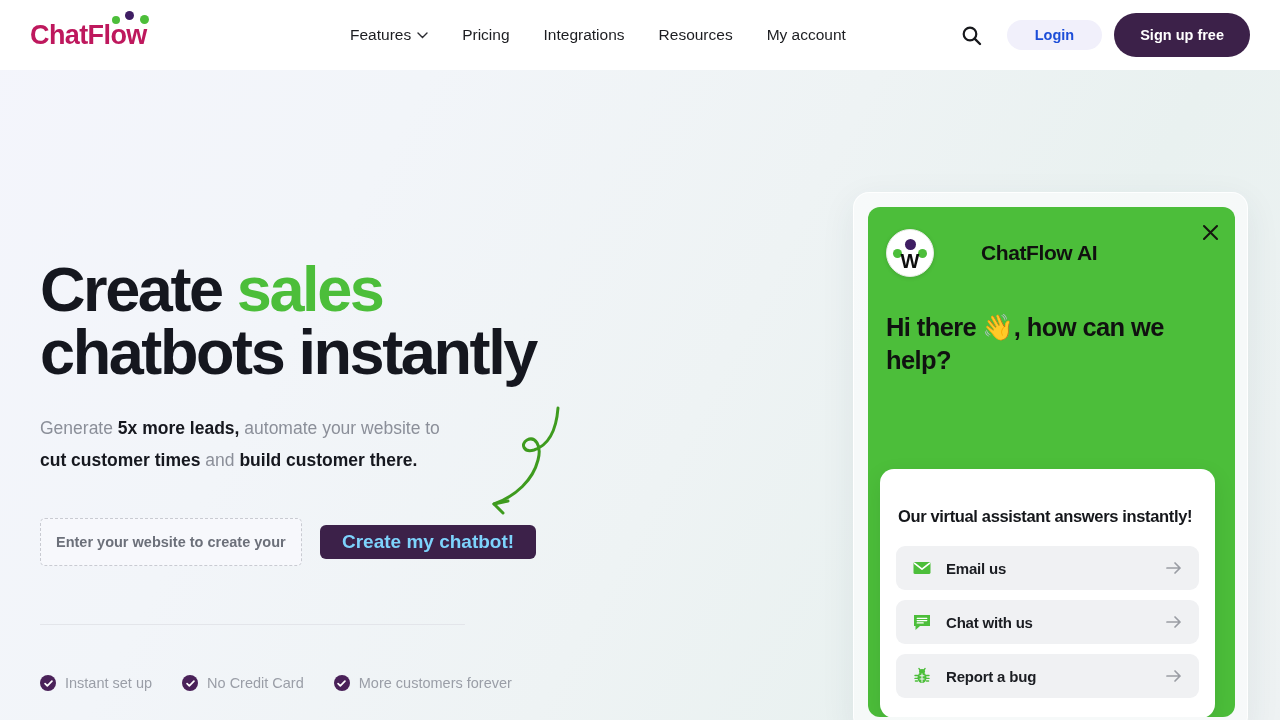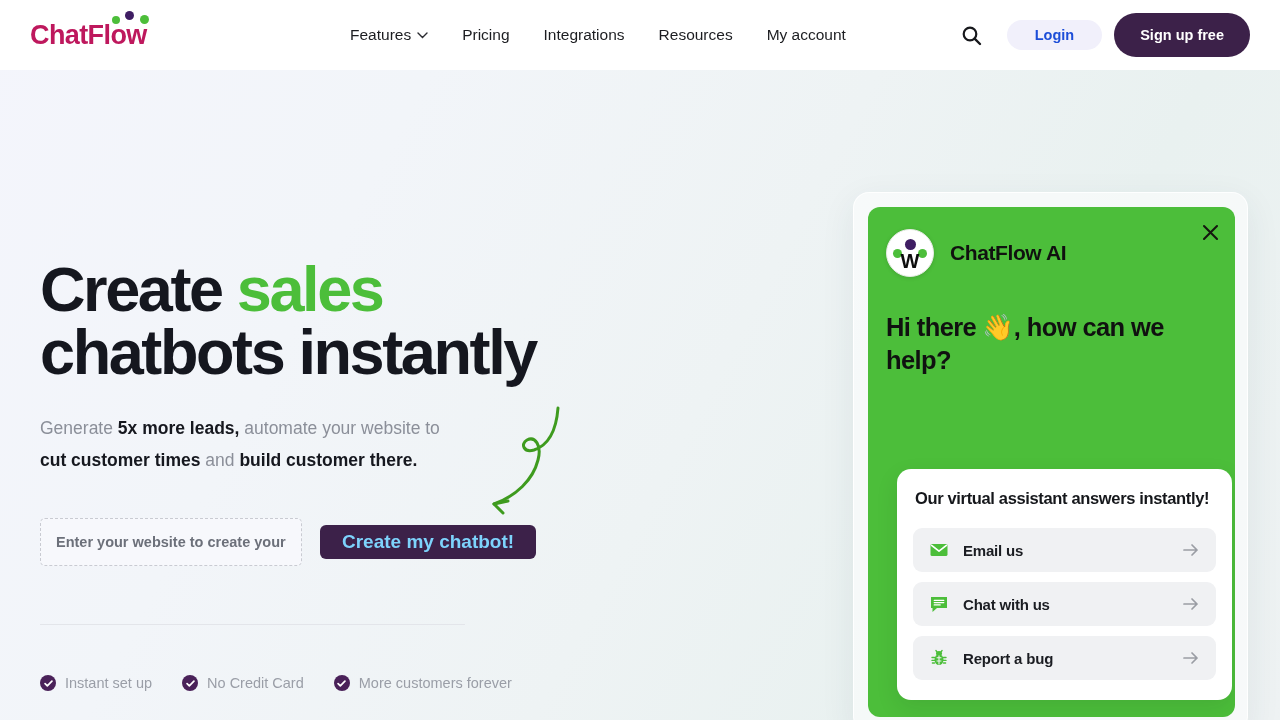--- a/index.html
+++ b/index.html
@@ -262,38 +262,39 @@
     font-weight: 700;
     color: #0d0d0d;
     line-height: 1;
     font-family: "Liberation Sans", sans-serif;
   }
   .w-title {
     font-size: 21px;
     font-weight: 700;
     color: #10110f;
     letter-spacing: -0.4px;
+    margin-left: 31px;
   }
   .w-greet {
     margin: 34px 20px 0 18px;
     font-size: 25.5px;
     font-weight: 700;
     line-height: 33px;
     letter-spacing: -0.6px;
     color: #101110;
   }
 
   .card {
     position: absolute;
-    left: 29px;
+    left: 12px;
     top: 262px;
     width: 335px;
     background: #ffffff;
     border-radius: 14px;
-    padding: 18px 16px 20px 16px;
+    padding: 36px 16px 20px 16px;
     box-shadow: 0 8px 22px rgba(20,40,30,0.10);
   }
   .card-title {
     font-size: 16.5px;
     font-weight: 700;
     color: #15171b;
     letter-spacing: -0.35px;
     padding: 2px 2px 0 2px;
   }
   .opt-list { margin-top: 20px; display: flex; flex-direction: column; gap: 10px; }

